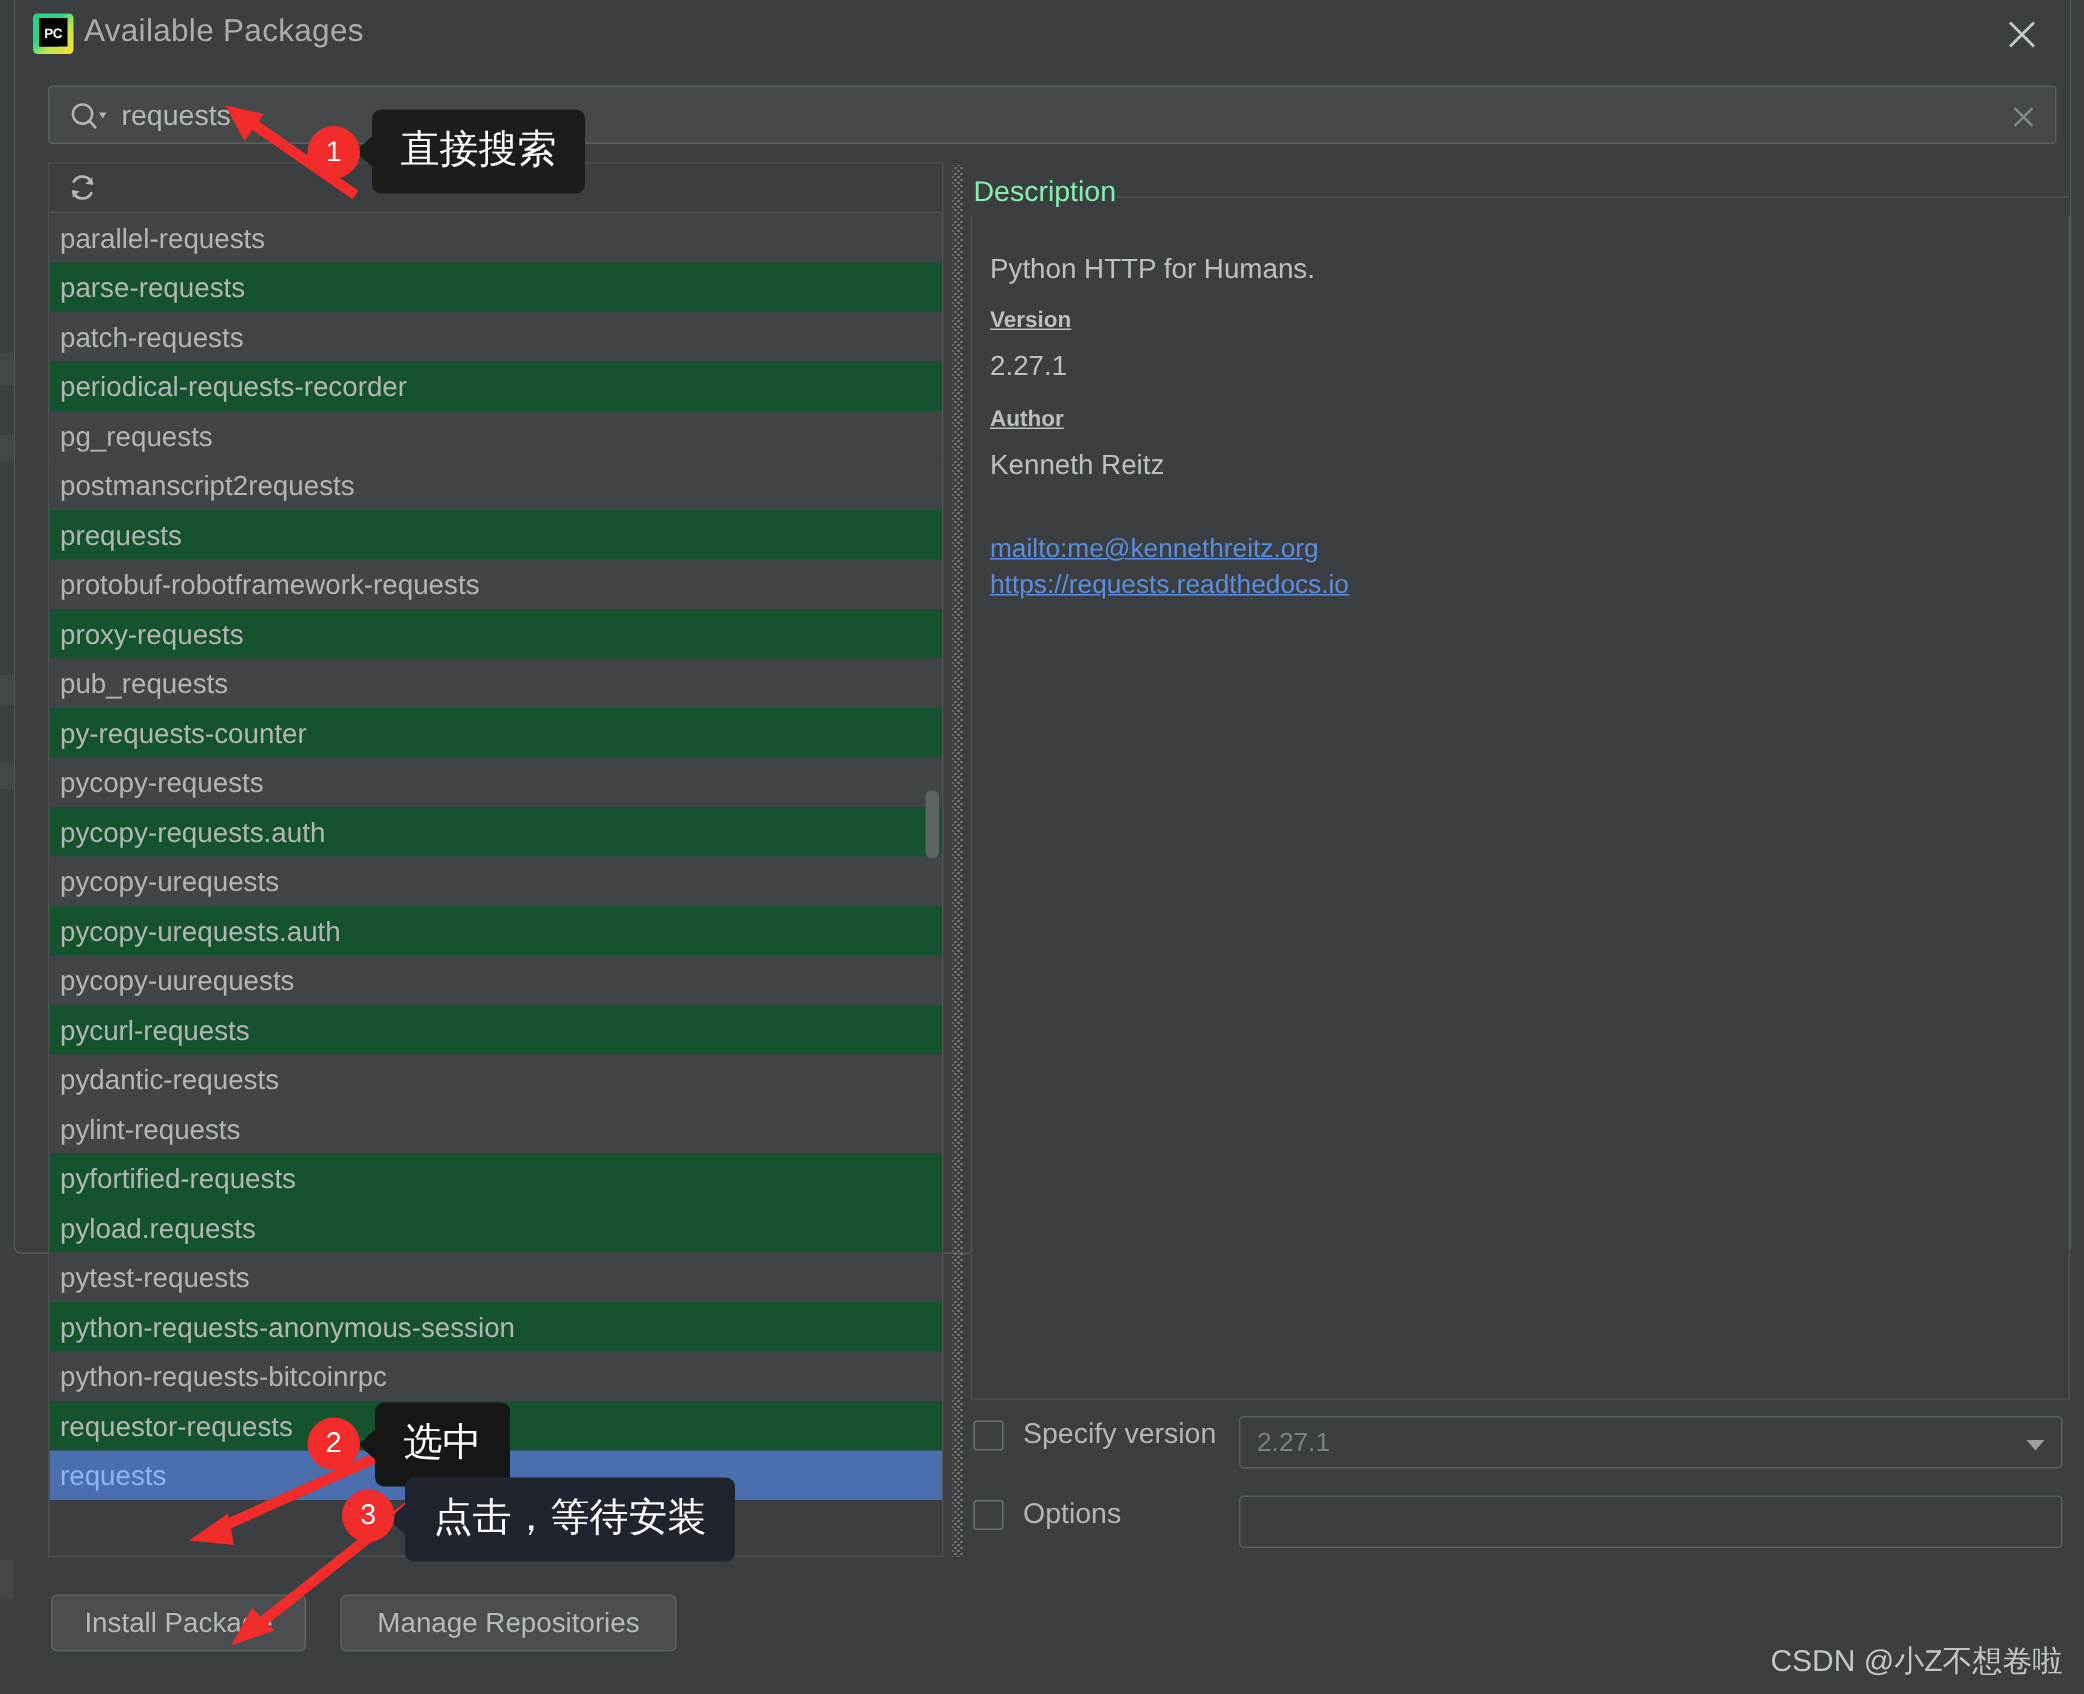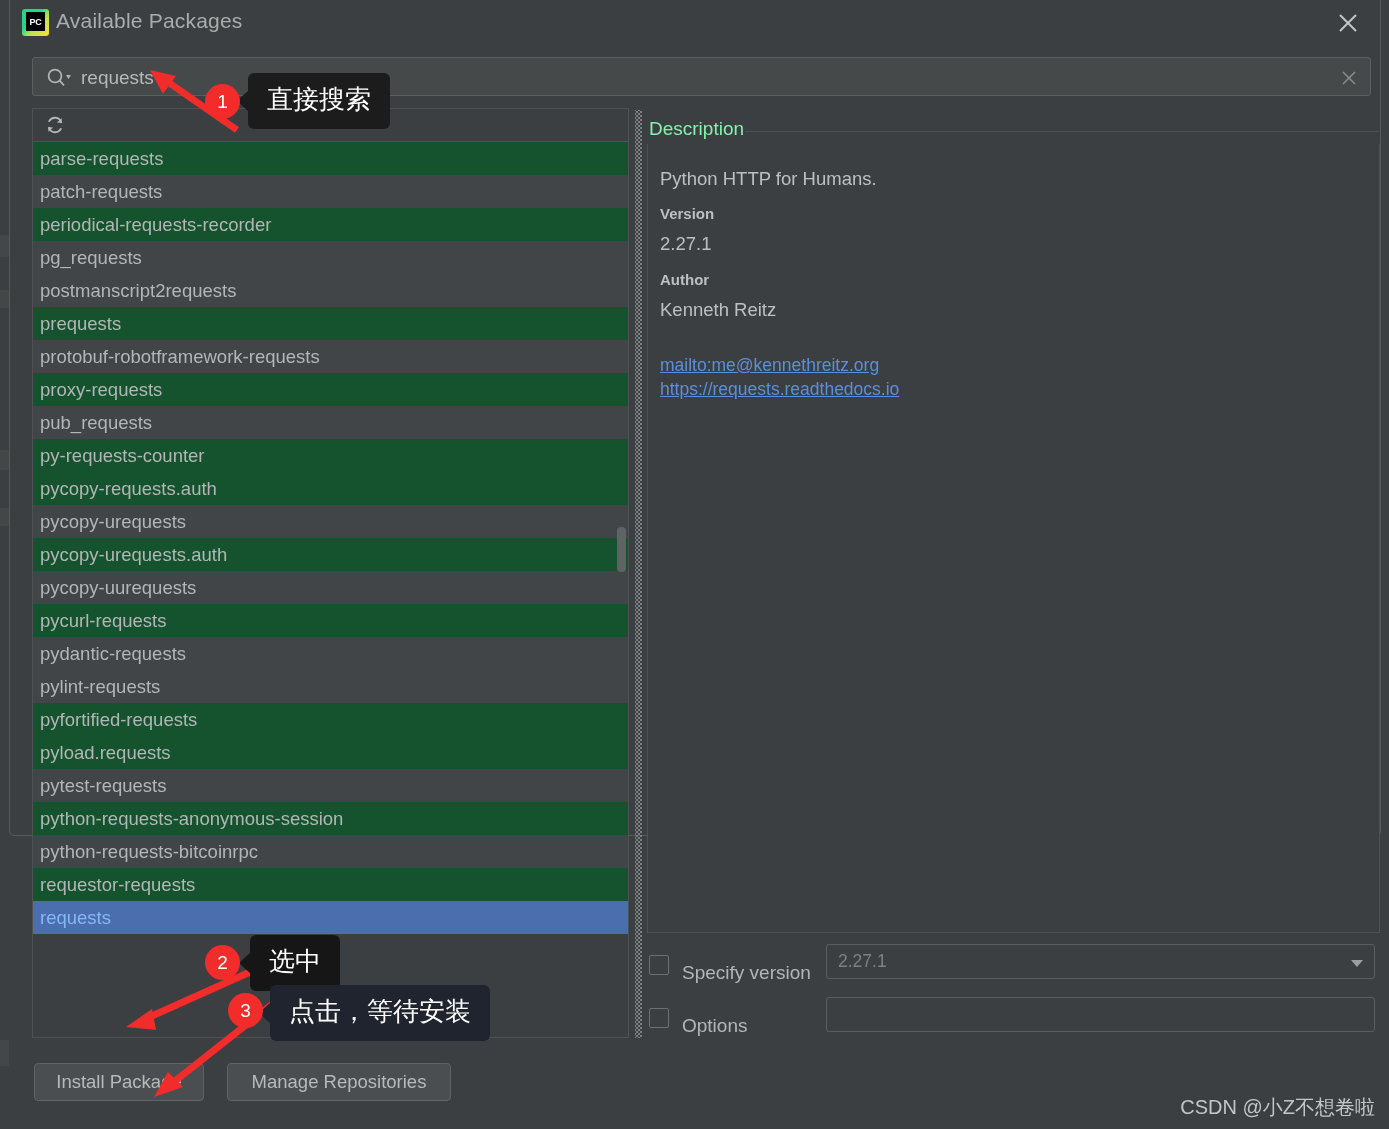--- a/index.html
+++ b/index.html
@@ -221,20 +221,21 @@
     font-size: 18.5px;
     color: #bcc0c0;
     margin-bottom: 15px;
     font-family: "Liberation Sans", sans-serif;
   }
   .desc-label {
     font-size: 15px;
     font-weight: bold;
     color: #bcc0c0;
     margin-bottom: 11px;
+    text-decoration: underline;
   }
   .desc-value {
     font-size: 18.5px;
     color: #bcc0c0;
     margin-bottom: 16px;
   }
   .desc-links { margin-top: 32px; }
   .desc-link {
     display: block;
     font-size: 17.5px;
@@ -259,21 +260,20 @@
     border-radius: 2px;
     background: #3c3f41;
     cursor: pointer;
     flex: 0 0 auto;
   }
   .opt-label {
     margin-left: 13px;
     font-size: 19px;
     color: #b3b6b6;
     white-space: nowrap;
-    margin-top: 16px;
   }
   .combo {
     position: absolute;
     left: 816px; top: 944px;
     width: 549px; height: 35px;
     background: #3c3f41;
     border: 1px solid #5a5f61;
     border-radius: 3px;
     cursor: pointer;
   }
@@ -415,30 +415,32 @@
           <svg width="20" height="20" viewBox="0 0 20 20">
             <path d="M16.2 7.2 A6.6 6.6 0 0 0 4.2 6.1" fill="none" stroke="#b2b6b6" stroke-width="1.9" stroke-linecap="round"></path>
             <path d="M3.8 12.8 A6.6 6.6 0 0 0 15.8 13.9" fill="none" stroke="#b2b6b6" stroke-width="1.9" stroke-linecap="round"></path>
             <path d="M16.6 3.2 L16.6 8.1 L11.9 7.5 Z" fill="#b2b6b6"></path>
             <path d="M3.4 16.8 L3.4 11.9 L8.1 12.5 Z" fill="#b2b6b6"></path>
           </svg>
         </span>
       </div>
       <div class="list-body">
         <div id="pkg-rows">
+            <div class="pkg-row odd">parallel-requests</div>
             <div class="pkg-row even">parse-requests</div>
             <div class="pkg-row odd">patch-requests</div>
             <div class="pkg-row even">periodical-requests-recorder</div>
             <div class="pkg-row odd">pg_requests</div>
             <div class="pkg-row odd">postmanscript2requests</div>
             <div class="pkg-row even">prequests</div>
             <div class="pkg-row odd">protobuf-robotframework-requests</div>
             <div class="pkg-row even">proxy-requests</div>
             <div class="pkg-row odd">pub_requests</div>
             <div class="pkg-row even">py-requests-counter</div>
+            <div class="pkg-row odd">pycopy-requests</div>
             <div class="pkg-row even">pycopy-requests.auth</div>
             <div class="pkg-row odd">pycopy-urequests</div>
             <div class="pkg-row even">pycopy-urequests.auth</div>
             <div class="pkg-row odd">pycopy-uurequests</div>
             <div class="pkg-row even">pycurl-requests</div>
             <div class="pkg-row odd">pydantic-requests</div>
             <div class="pkg-row odd">pylint-requests</div>
             <div class="pkg-row even">pyfortified-requests</div>
             <div class="pkg-row even">pyload.requests</div>
             <div class="pkg-row odd">pytest-requests</div>

